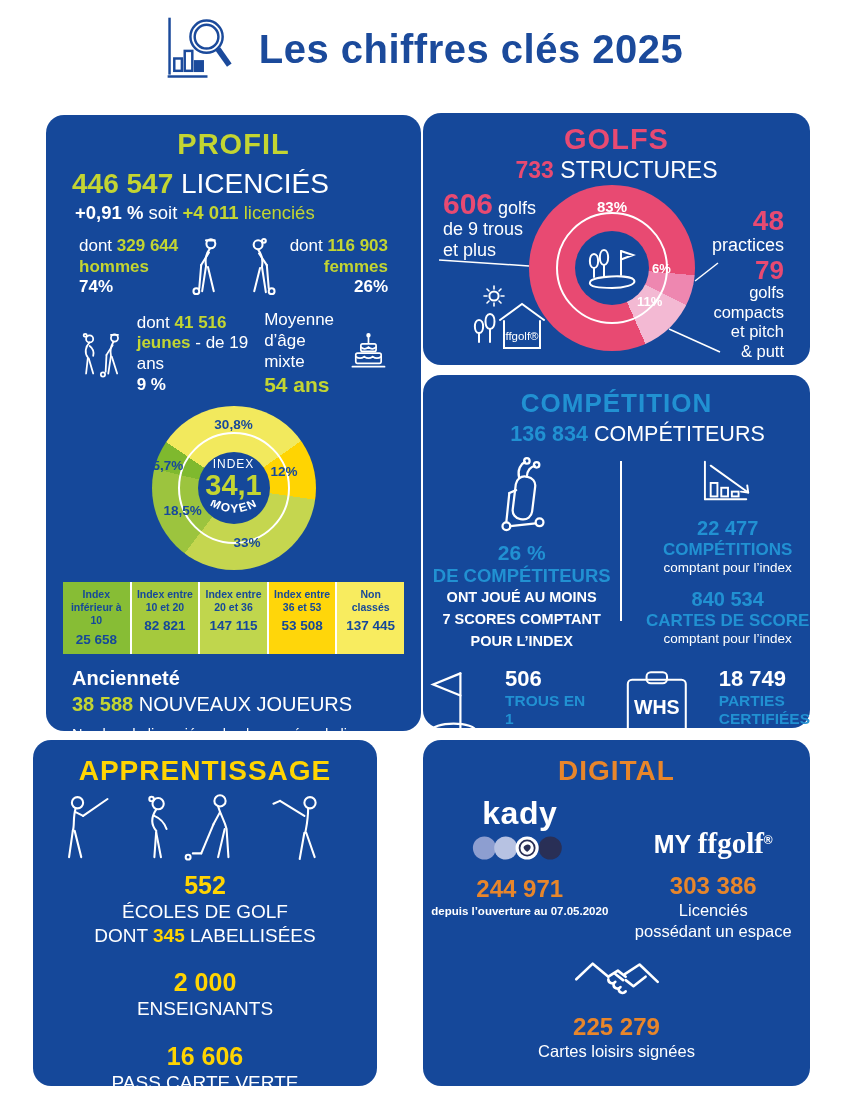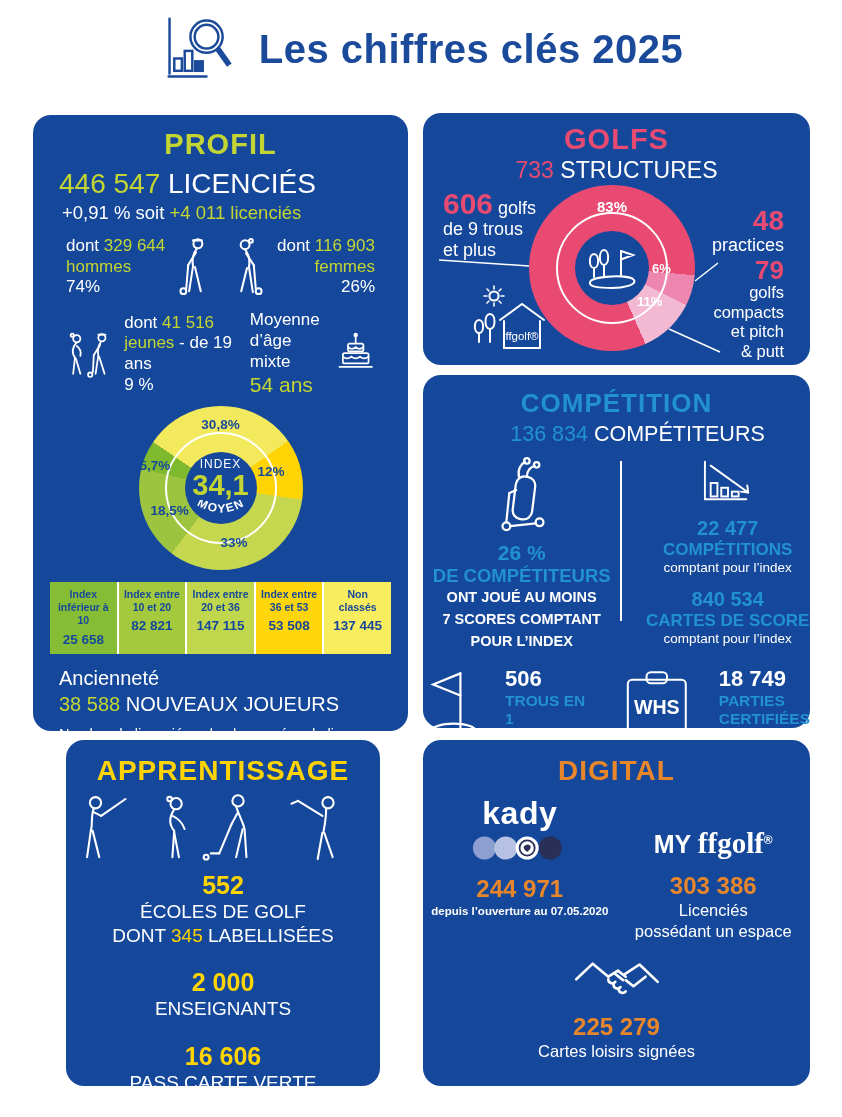--- a/index.html
+++ b/index.html
@@ -4,28 +4,28 @@
 <style>
   :root{
     --panel:#15489a; --dark:#1b4a9b; --lime:#c3d532; --gold:#ffd402;
     --pink:#e84a72; --lblue:#2191d2; --orange:#e8862b; --white:#fff;
   }
   *{margin:0;padding:0;box-sizing:border-box;}
   body{background:#fff;font-family:"Liberation Sans",sans-serif;}
   .page{position:relative;width:842px;height:1117px;background:#fff;overflow:hidden;}
   .panel{position:absolute;background:var(--panel);border-radius:18px;color:#fff;}
   .c-lime{color:var(--lime);} .c-gold{color:var(--gold);} .c-pink{color:var(--pink);}
-  .c-lblue{color:var(--lblue);} .b{font-weight:normal;}
+  .c-lblue{color:var(--lblue);} .b{font-weight:bold;}
 
   
   .header{position:absolute;top:12px;left:0;width:100%;display:flex;align-items:center;justify-content:center;gap:22px;}
   .header h1{color:var(--dark);font-size:40px;font-weight:800;letter-spacing:.5px;}
 
   
-  #p-profil{left:33px;top:115px;width:375px;height:616px;}
+  #p-profil{left:46px;top:115px;width:375px;height:616px;}
   .pf-title{color:var(--lime);font-size:29px;font-weight:800;text-align:center;margin-top:13px;letter-spacing:1px;}
   .lic-line{padding-left:26px;font-size:28px;margin-top:7px;}
   .lic-sub{padding-left:29px;font-size:18.5px;margin-top:2px;}
   .p-row{display:flex;justify-content:space-between;align-items:center;padding:0 33px;margin-top:12px;}
   .p-item{display:flex;align-items:center;gap:8px;}
   .p-text{font-size:17px;line-height:1.22;}
   .p-text.right{text-align:right;}
   .donut{position:relative;width:164px;height:164px;border-radius:50%;margin:8px auto 0;}
   .donut::after{content:"";position:absolute;inset:26px;border:2.5px solid #fff;border-radius:50%;}
   .donut .hole{position:absolute;inset:46px;background:var(--panel);border-radius:50%;display:flex;flex-direction:column;align-items:center;justify-content:center;z-index:2;}
@@ -70,21 +70,21 @@
   .cp-dec{font-size:18.5px;font-weight:800;color:var(--lblue);}
   .cp-wl{font-size:14.5px;font-weight:600;line-height:1.5;}
   .cp-num{font-size:20px;font-weight:800;color:var(--lblue);margin-top:6px;}
   .cp-blab{font-size:17px;font-weight:800;color:var(--lblue);}
   .cp-note{font-size:13.5px;}
   .cp-bottom{display:flex;justify-content:center;gap:26px;margin-top:14px;}
   .cp-bv{font-size:22px;font-weight:800;}
   .cp-bl{font-size:15.5px;font-weight:800;color:var(--lblue);}
 
   
-  #p-appr{left:33px;top:740px;width:314px;height:346px;text-align:center;margin-left:33px;}
+  #p-appr{left:33px;top:740px;width:344px;height:346px;text-align:center;}
   .ap-title{color:var(--gold);font-size:28px;font-weight:800;margin-top:15px;letter-spacing:1px;}
   .ap-num{font-size:25px;font-weight:800;color:var(--gold);}
   .ap-lab{font-size:19px;line-height:1.25;}
 
   
   #p-digital{left:423px;top:740px;width:387px;height:346px;text-align:center;}
   .dg-title{color:var(--orange);font-size:28px;font-weight:800;margin-top:15px;letter-spacing:1px;}
   .dg-cols{display:flex;margin-top:8px;}
   .dg-col{flex:1;}
   .kady{font-size:32px;font-weight:800;letter-spacing:.5px;}

